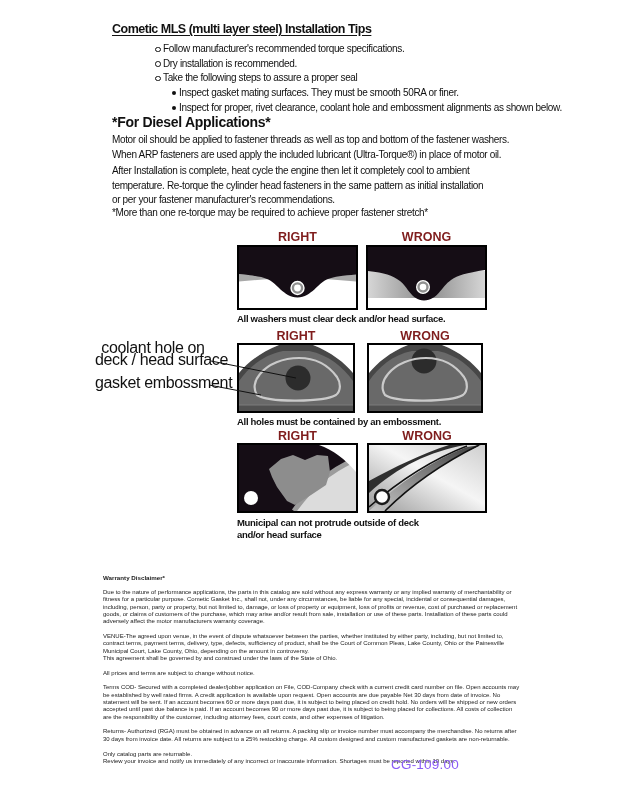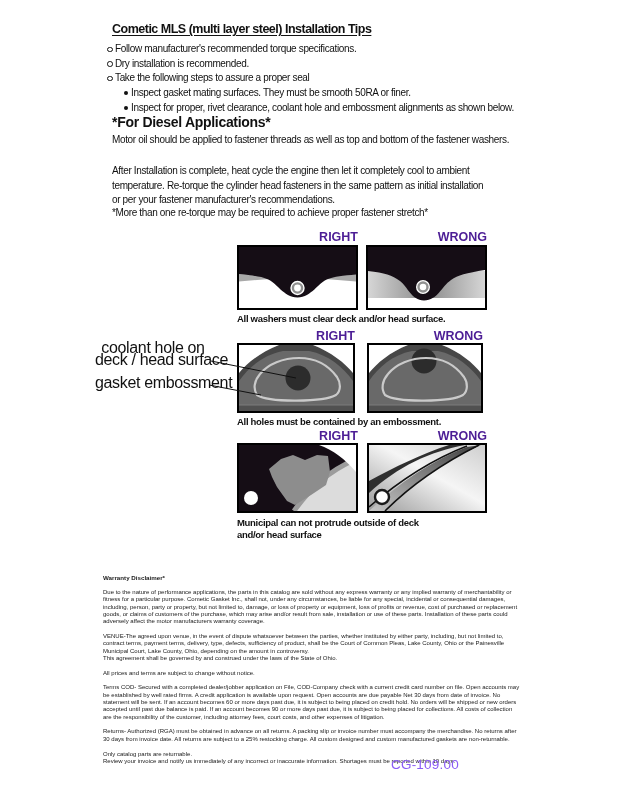--- a/index.html
+++ b/index.html
@@ -5,21 +5,21 @@
   html,body { margin:0; padding:0; background:#ffffff; }
   .page {
     position:relative; width:618px; height:800px; background:#ffffff;
     font-family:"Liberation Sans", sans-serif; color:#111; overflow:hidden;
   }
   .title {
     position:absolute; left:112px; top:22px; margin:0;
     font-size:12.5px; font-weight:700; letter-spacing:-0.5px;
     text-decoration:underline; text-underline-offset:2px;
   }
-  .bullets { position:absolute; font-size:10px; letter-spacing:-0.35px; }
+  .bullets { position:absolute; font-size:10px; letter-spacing:-0.35px;margin-left:48px; }
   .bullets > div { position:relative; line-height:14.5px; white-space:nowrap; }
   .bullets.lvl1 { left:107px; top:42px; }
   .bullets.lvl1 > div { padding-left:8px; }
   .bullets.lvl1 > div::before {
     content:""; position:absolute; left:0; top:4.5px; width:3.5px; height:3.5px;
     border:1px solid #111; border-radius:50%;
   }
   .bullets.lvl2 { left:124px; top:86px; }
   .bullets.lvl2 > div { padding-left:7px; }
   .bullets.lvl2 > div::before {
@@ -28,21 +28,21 @@
   }
   .diesel-heading {
     position:absolute; left:112px; top:114px; margin:0;
     font-size:14px; font-weight:700; letter-spacing:-0.3px;
   }
   .para { position:absolute; left:112px; font-size:10px; letter-spacing:-0.35px; }
   .para > div { line-height:14.6px; white-space:nowrap; }
   .note { position:absolute; left:112px; font-size:10px; letter-spacing:-0.35px; white-space:nowrap; }
   .dg-header {
     position:absolute; font-size:12.5px; font-weight:700; letter-spacing:0;
-    text-align:right; color:#4c1d95;
+    text-align:center; color:#7f1d1d;
   }
   .dg-box { position:absolute; border:2px solid #000; line-height:0; background:#fff; }
   .dg-caption { position:absolute; font-size:9.5px; font-weight:700; letter-spacing:-0.3px; }
   .dg-caption > div { line-height:11.5px; white-space:nowrap; }
   .dg-label { position:absolute; font-size:16px; letter-spacing:-0.35px; text-align:center; width:116px; left:95px; }
   .dg-label > div { line-height:11.5px; white-space:nowrap; }
   .leader-lines { position:absolute; left:90px; top:340px; }
   .warranty { position:absolute; left:103px; top:574px; width:424px; font-size:6px; letter-spacing:0; color:#1a1a1a; }
   .w-head { font-weight:700; font-size:6.2px; margin:0 0 8px 0; }
   .w-para { margin:0 0 7.5px 0; }
@@ -62,20 +62,21 @@
       <div>Take the following steps to assure a proper seal</div>
     </div>
   <div class="bullets lvl2">
       <div>Inspect gasket mating surfaces.  They must be smooth 50RA or finer.</div>
       <div>Inspect for proper, rivet clearance, coolant hole and embossment alignments as shown below.</div>
     </div>
 
   <h2 class="diesel-heading">*For Diesel Applications*</h2>
   <div class="para" style="top:133px">
       <div>Motor oil should be applied to fastener threads as well as top and bottom of the fastener washers.</div>
+      <div>When ARP fasteners are used apply the included lubricant (Ultra-Torque®) in place of motor oil.</div>
     </div>
   <div class="para" style="top:164px">
       <div>After Installation is complete, heat cycle the engine then let it completely cool to ambient</div>
       <div>temperature. Re-torque the cylinder head fasteners in the same pattern as initial installation</div>
       <div>or per your fastener manufacturer's recommendations.</div>
     </div>
   <div class="note" style="top:207px">*More than one re-torque may be required to achieve proper fastener stretch*</div>
 
   <div class="dg-header" style="left:237px;top:230px;width:121px">RIGHT</div>
   <div class="dg-header" style="left:366px;top:230px;width:121px">WRONG</div>

